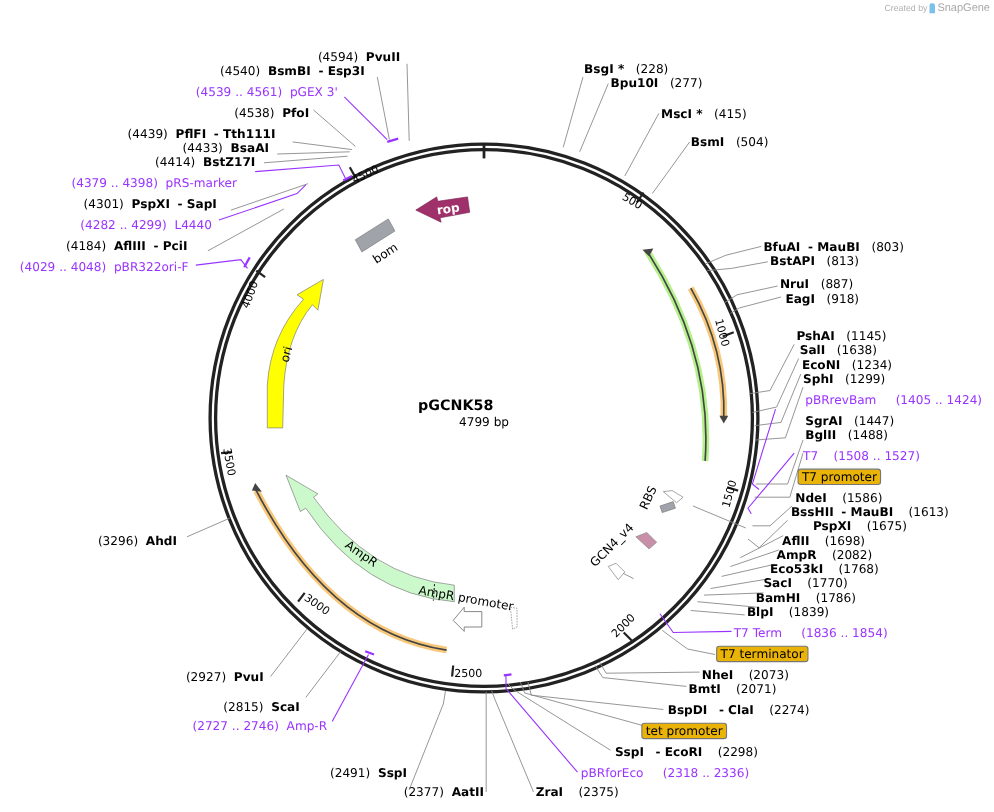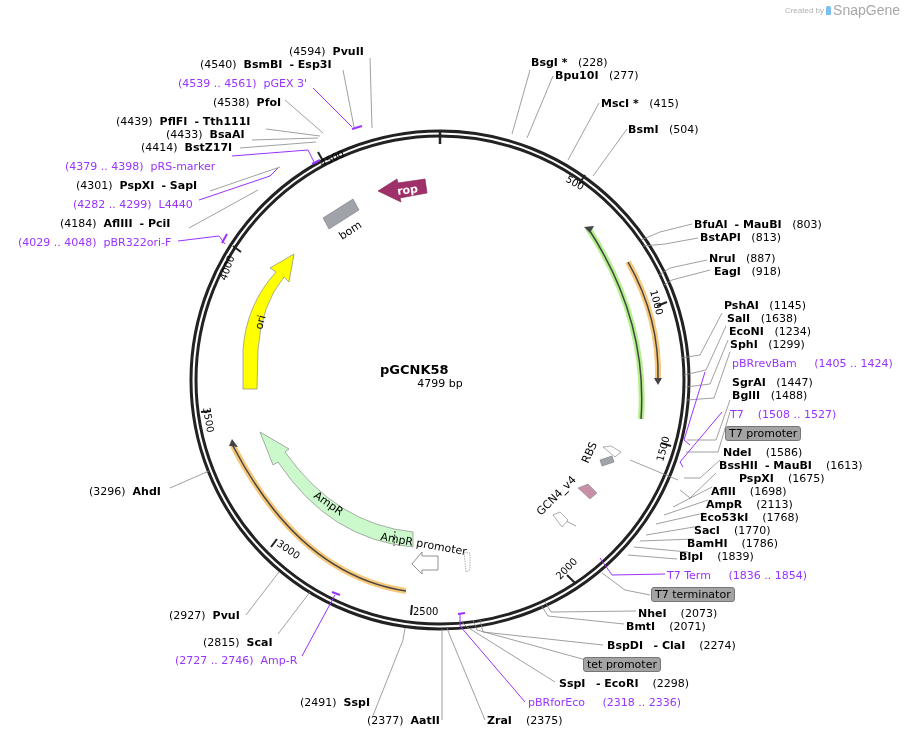--- a/index.html
+++ b/index.html
@@ -1,27 +1,27 @@
 <!DOCTYPE html>
 <html><head>
 <meta charset="utf-8">
 <style>
   html, body { margin: 0; padding: 0; background: #ffffff; }
   body { width: 904px; height: 738px; position: relative; overflow: hidden;
          font-family: "DejaVu Sans", "Liberation Sans", sans-serif; }
   #map { position: absolute; left: 0; top: 0; }
   .credit { position: absolute; right: 4px; top: 2px; font-size: 8px; color: #b0b0b0;
             font-family: "Liberation Sans", sans-serif; display: flex; align-items: center; gap: 2px; }
-  .credit .brand { font-size: 14px; color: #a8a8a8; }
+  .credit .brand { font-size: 10px; color: #a8a8a8; }
   .credit .logo { display: inline-block; width: 5px; height: 9px; background: #7cc0ec; border-radius: 2px 2px 0 0; }
   .lbl { position: absolute; font-size: 11px; white-space: nowrap; line-height: 13px; color: #000; }
   .lbl .pos { color: #000; }
   .lbl .nm { font-weight: bold; }
   .lbl.primer, .lbl.primer .pos, .lbl.primer .nm { color: #9933ff; font-weight: normal; }
-  .lbl.boxed { border: 1px solid #777; border-radius: 3px; padding: 0 3px; background: #a3a3a3; }
+  .lbl.boxed { border: 1px solid #777; border-radius: 3px; padding: 0 3px; background: #eab308; }
   .center-name { position: absolute; left: 380px; top: 362px; width: 120px; 
                  font-weight: bold; font-size: 13px; }
   .center-len { position: absolute; left: 380px; top: 377px; width: 120px; text-align: center;
                 font-size: 11px; }
 </style>
 </head>
 <body>
 
 <div class="credit">
   <span>Created by</span>
@@ -305,21 +305,21 @@
 <div class="lbl" style="left:719px;top:459px">
   <span class="nm">BssHII</span>&nbsp; <span style="font-weight:bold">- MauBI</span>&nbsp;&nbsp;&nbsp; <span class="pos">(1613)</span>
 </div>
 <div class="lbl" style="left:739px;top:472px">
   <span class="nm">PspXI</span>&nbsp;&nbsp;&nbsp; <span class="pos">(1675)</span>
 </div>
 <div class="lbl" style="left:711px;top:485px">
   <span class="nm">AflII</span>&nbsp;&nbsp;&nbsp; <span class="pos">(1698)</span>
 </div>
 <div class="lbl" style="left:706px;top:498px">
-  <span class="nm">AmpR</span>&nbsp;&nbsp;&nbsp; <span class="pos">(2113)</span>
+  <span class="nm">AmpR</span>&nbsp;&nbsp;&nbsp; <span class="pos">(2082)</span>
 </div>
 <div class="lbl" style="left:700px;top:511px">
   <span class="nm">Eco53kI</span>&nbsp;&nbsp;&nbsp; <span class="pos">(1768)</span>
 </div>
 <div class="lbl" style="left:694px;top:524px">
   <span class="nm">SacI</span>&nbsp;&nbsp;&nbsp; <span class="pos">(1770)</span>
 </div>
 <div class="lbl" style="left:687px;top:537px">
   <span class="nm">BamHI</span>&nbsp;&nbsp;&nbsp; <span class="pos">(1786)</span>
 </div>

